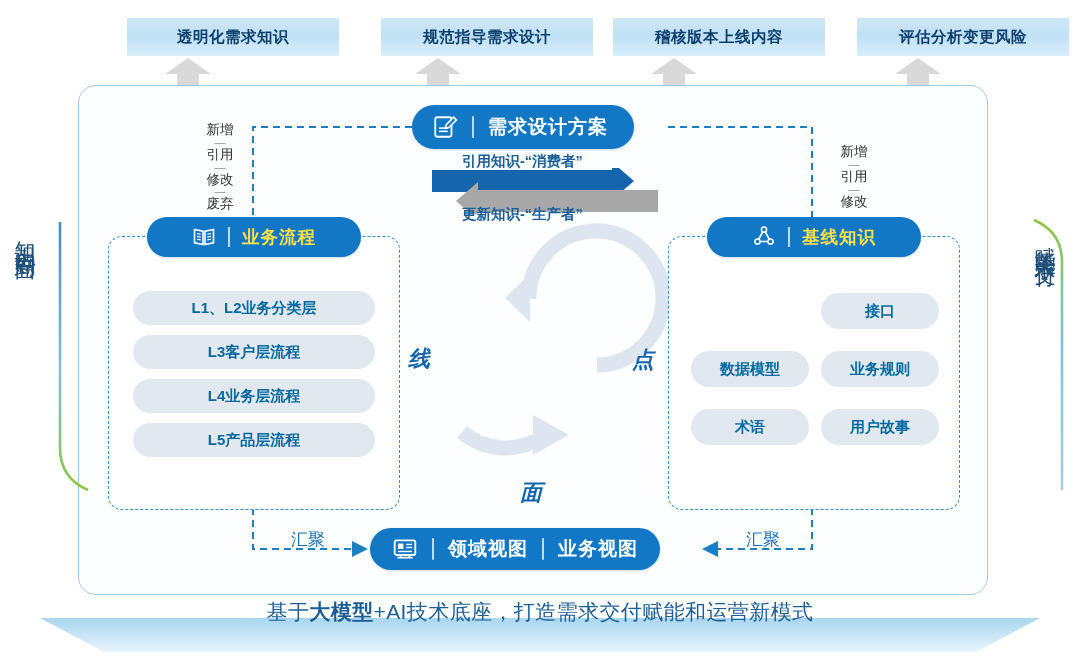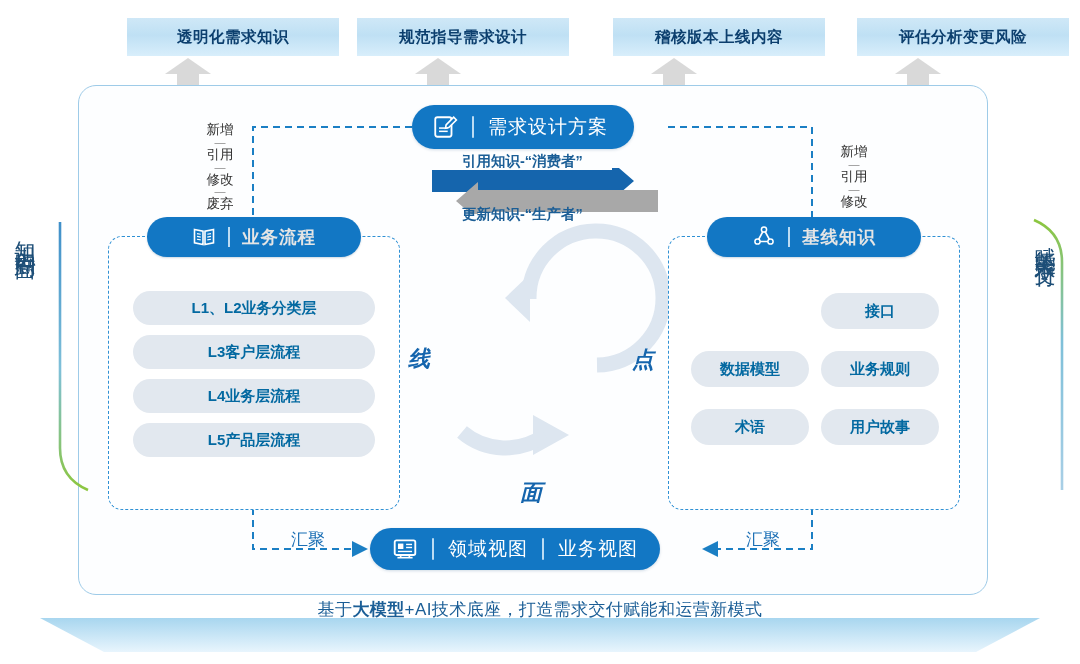--- a/index.html
+++ b/index.html
@@ -14,41 +14,41 @@
   .abs{position:absolute;}
 
   
   .top-box{
     position:absolute;top:18px;height:38px;
     background:linear-gradient(180deg,#cfe8f7 0%,#bfe0f4 45%,#d8eefb 100%);
     display:flex;align-items:center;justify-content:center;
     color:#0c3f6e;font-size:15.5px;font-weight:bold;letter-spacing:.5px;margin-left:45px;
   }
   .tb1{left:82px;width:212px;}
-  .tb2{left:312px;width:212px;}
+  .tb2{left:336px;width:212px;}
   .tb3{left:568px;width:212px;}
   .tb4{left:812px;width:212px;}
 
   
   .up-arrow{position:absolute;top:58px;width:46px;height:30px;}
 
   
   .frame{
     position:absolute;left:78px;top:85px;width:908px;height:508px;
     border:1.4px solid #9ecbe8;border-radius:18px;background:#fdfeff;
   }
 
   
   .pill{
     position:absolute;display:flex;align-items:center;
     background:#1277c4;border-radius:26px;color:#fff;
     box-shadow:0 1px 3px rgba(0,60,110,.18);
   }
   .pill .sep{width:2px;height:22px;background:#bcdcf3;margin:0 14px;border-radius:1px;}
-  .pill .ptext{font-size:19px;font-weight:normal;letter-spacing:1px;white-space:nowrap;}
+  .pill .ptext{font-size:19px;font-weight:bold;letter-spacing:1px;white-space:nowrap;}
   .pill .picon{width:26px;height:26px;display:block;}
 
   #scheme-pill{left:412px;top:105px;height:44px;padding:0 26px 0 20px;}
 
   
   .exch-label{
     position:absolute;font-size:14.5px;font-weight:bold;color:#1b5e96;white-space:nowrap;
   }
 
   
@@ -56,21 +56,21 @@
   .sidelabels .it{display:block;padding:1px 0;}
   .sidelabels .dsh{display:block;color:#8a8a8a;font-size:11px;line-height:9px;}
 
   
   .panel{
     position:absolute;border:1.6px dashed #2e90d4;border-radius:14px;background:#ffffff;
   }
   .panel-head{
     position:absolute;left:50%;transform:translateX(-50%);
     display:flex;align-items:center;justify-content:center;
-    background:#1277c4;border-radius:22px;color:#e5e5e5;height:40px;
+    background:#1277c4;border-radius:22px;color:#fde047;height:40px;
     box-shadow:0 1px 2px rgba(0,60,110,.2);
   }
   .panel-head .sep{width:2px;height:20px;background:#bcdcf3;margin:0 12px;}
   .panel-head .ptext{font-size:17.5px;font-weight:bold;letter-spacing:1px;}
   .chip{
     position:absolute;background:#e2e8ef;border-radius:18px;
     display:flex;align-items:center;justify-content:center;
     color:#0369a1;font-size:15px;font-weight:bold;
   }
 
@@ -78,21 +78,21 @@
   .cyc{position:absolute;color:#1565ad;font-size:22px;font-weight:bold;font-style:italic;}
 
   
   #view-pill{left:370px;top:528px;height:42px;padding:0 22px;}
 
   .jl{position:absolute;color:#1b6fb5;font-size:17px;}
 
   
   .caption{
     position:absolute;left:0;top:598px;width:1080px;text-align:center;
-    color:#1b5e96;font-size:17px;letter-spacing:.4px;
+    color:#1b5e96;font-size:21px;letter-spacing:.4px;
   }
   .caption b{font-weight:bold;}
 
   
   .vtext{
     position:absolute;writing-mode:vertical-rl;text-orientation:upright;
     color:#1d4e77;font-size:21px;letter-spacing:4px;line-height:1.05;
   }
 </style>
 </head>

